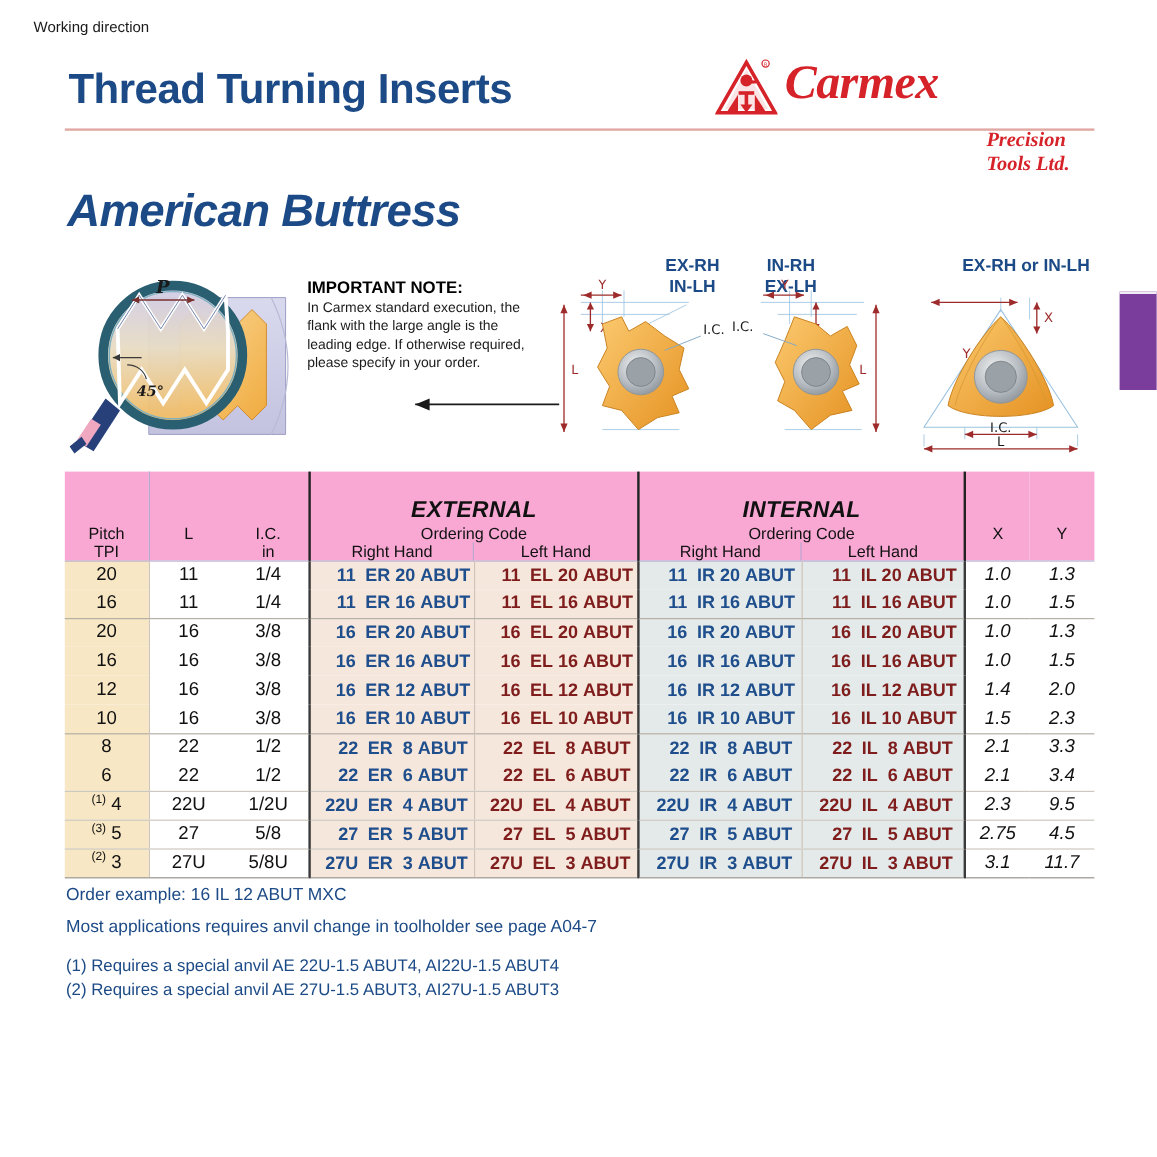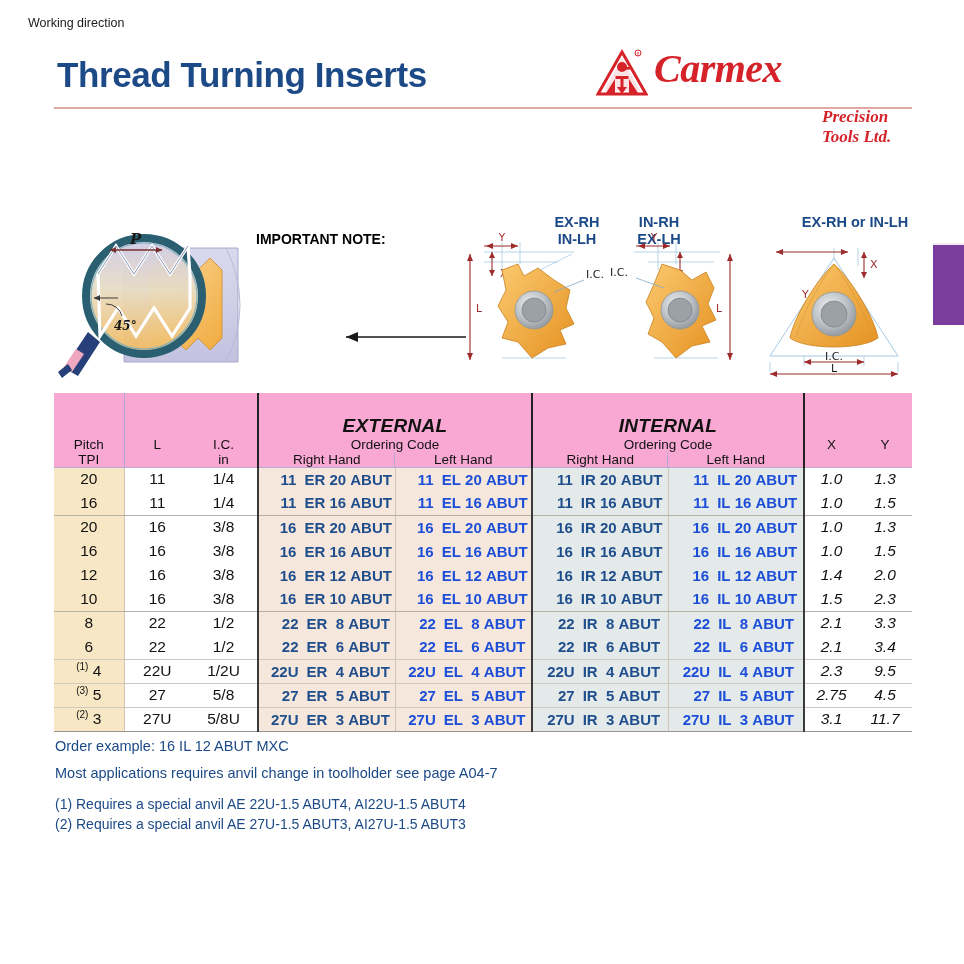--- a/index.html
+++ b/index.html
@@ -87,21 +87,21 @@
   .vsep-row    { border-left: 1px solid #cfc4b6 !important; }
   .vsep-rowdk  { border-left: 2px solid #3a3a3a !important; }
 
   .c-pitch { background: #f7e7c4; text-align: center; font-size: 15.5px; color: #111; }
   .c-plain { background: #ffffff; text-align: center; font-size: 15.5px; color: #111; }
   .c-ext   { background: #f6e7dc; text-align: center; font-size: 15px; font-weight: bold; }
   .c-int   { background: #e4eaea; text-align: center; font-size: 15px; font-weight: bold; }
   .c-xy    { background: #ffffff; text-align: center; font-size: 15.5px; color: #111; font-style: italic; }
 
   .code-rh { color: #1f4e8c; margin-top: 28px; }
-  .code-lh { color: #1d4ed8; }
+  .code-lh { color: #7f1d1d; }
   .code-n  { display: inline-block; min-width: 34px; text-align: right; }
   .code-t  { display: inline-block; min-width: 86px; text-align: left; padding-left: 8px; }
 
   tr.r td { height: 24px; }
   tr.grp-end td { border-bottom: 1px solid #b5b0a6; }
   tr.line td { border-bottom: 1px solid #cdc9c0; }
   .tbl-top td { border-top: 1px solid #b9a8d0; }
   .tbl-bot td { border-bottom: 1px solid #9a958c; }
 
   .fn-sup { font-size: 10px; vertical-align: super; color: #111; }
@@ -133,20 +133,21 @@
       <rect x="19.5" y="27" width="13" height="3" fill="#d6232a"></rect>
       <rect x="24.5" y="29" width="3" height="11" fill="#d6232a"></rect>
       <polygon points="21,38 31,38 26,45" fill="#d6232a"></polygon>
       <circle cx="42" cy="4" r="3" fill="none" stroke="#d6232a" stroke-width="1"></circle>
       <text x="42" y="6" font-size="4" fill="#d6232a" text-anchor="middle" font-family="DejaVu Sans">R</text>
     </svg>
     <div class="logo-name">Carmex</div>
     <div class="logo-sub">Precision Tools Ltd.</div>
   </div>
 
+  <div class="sec-title">American Buttress</div>
 
   <svg style="position:absolute;left:58px;top:212px;" width="205" height="168" viewBox="0 0 205 168">
     <defs>
       <linearGradient id="gsteel" x1="0" y1="0" x2="0" y2="1">
         <stop offset="0" stop-color="#d9d9ee"></stop>
           <stop offset="1" stop-color="#c3c3e0"></stop>
       </linearGradient>
       <linearGradient id="ggold" x1="0" y1="0" x2="1" y2="1">
         <stop offset="0" stop-color="#fbd99a"></stop>
           <stop offset="1" stop-color="#f0ab3f"></stop>
@@ -181,20 +182,21 @@
     <path d="M48,92 A16,16 0 0 1 64,104" fill="none" stroke="#3a3a3a" stroke-width="1"></path>
     <text x="56" y="118" font-size="12" font-weight="bold" font-style="italic" fill="#1a1a1a" font-family="DejaVu Serif">45°</text>
 
     <path d="M42,130 L20,164 L6,156 L30,120 Z" fill="#27407a"></path>
     <path d="M26,142 L14,160 L6,155 L18,137 Z" fill="#f0a8c0"></path>
     <path d="M14,158 L4,166 L0,160 L10,152 Z" fill="#27407a"></path>
   </svg>
 
   <div class="note">
     <div class="note-hd">IMPORTANT NOTE:</div>
+    <div class="note-bd">In Carmex standard execution, the flank with the large angle is the leading edge. If otherwise required, please specify in your order.</div>
   </div>
 
   <svg class="workdir" width="140" height="40" viewBox="0 0 140 40">
     <line x1="6" y1="10" x2="126" y2="10" stroke="#1a1a1a" stroke-width="1.4"></line>
     <polygon points="6,10 18,5 18,15" fill="#1a1a1a"></polygon>
   </svg>
   <div class="workdir-lbl">Working direction</div>
 
   <div class="dlabel dl1">
     <div>EX-RH</div>

